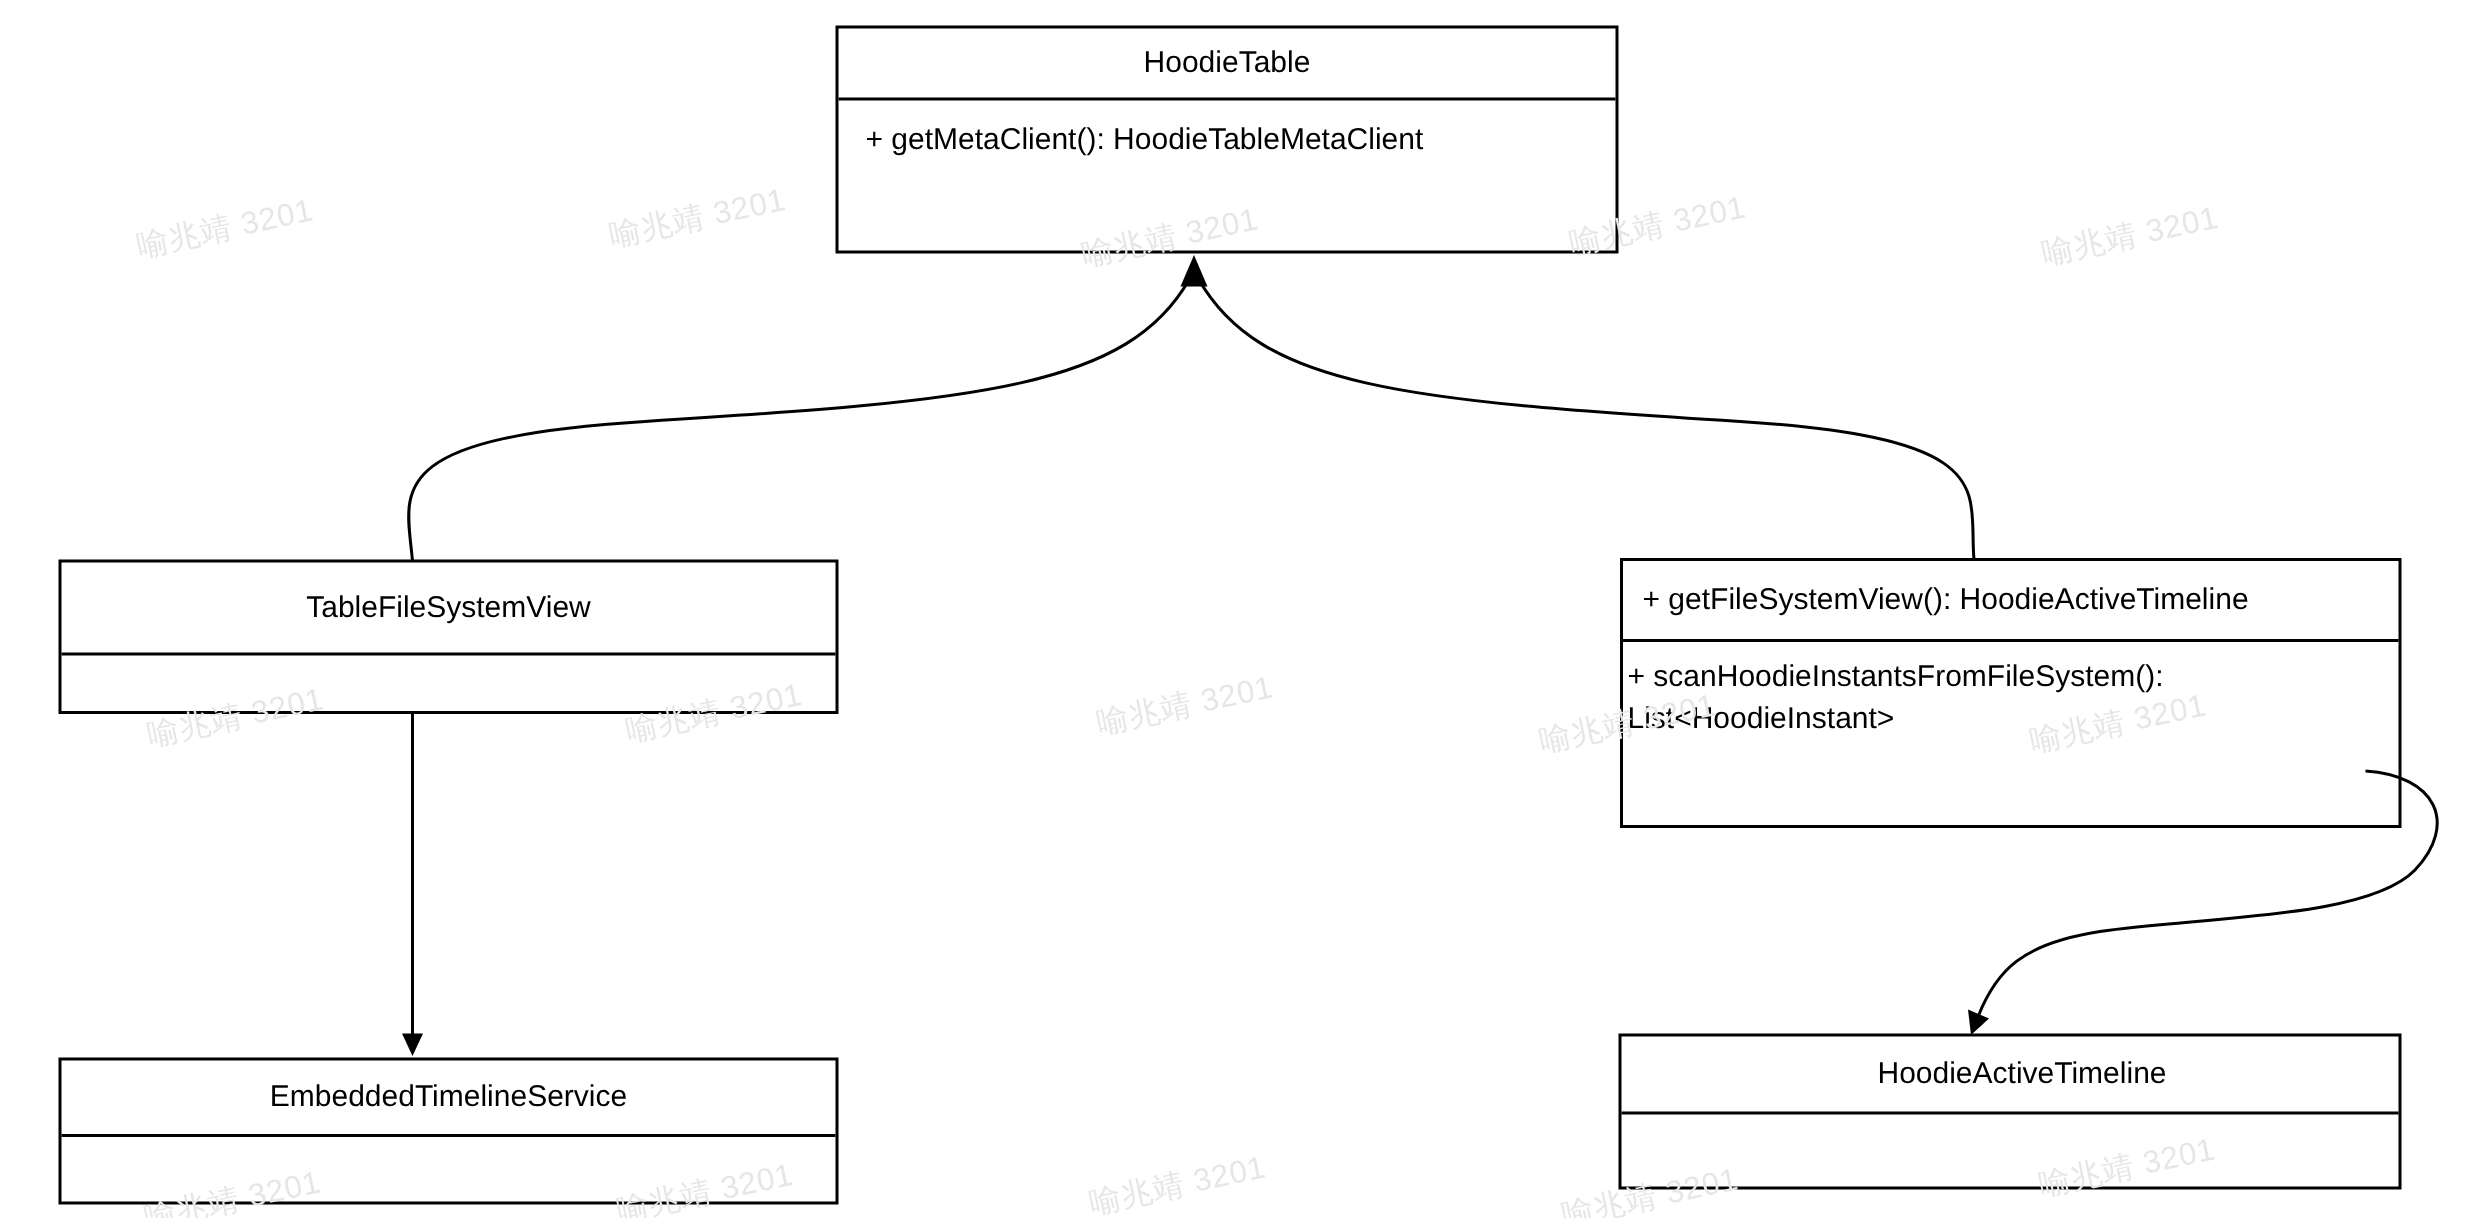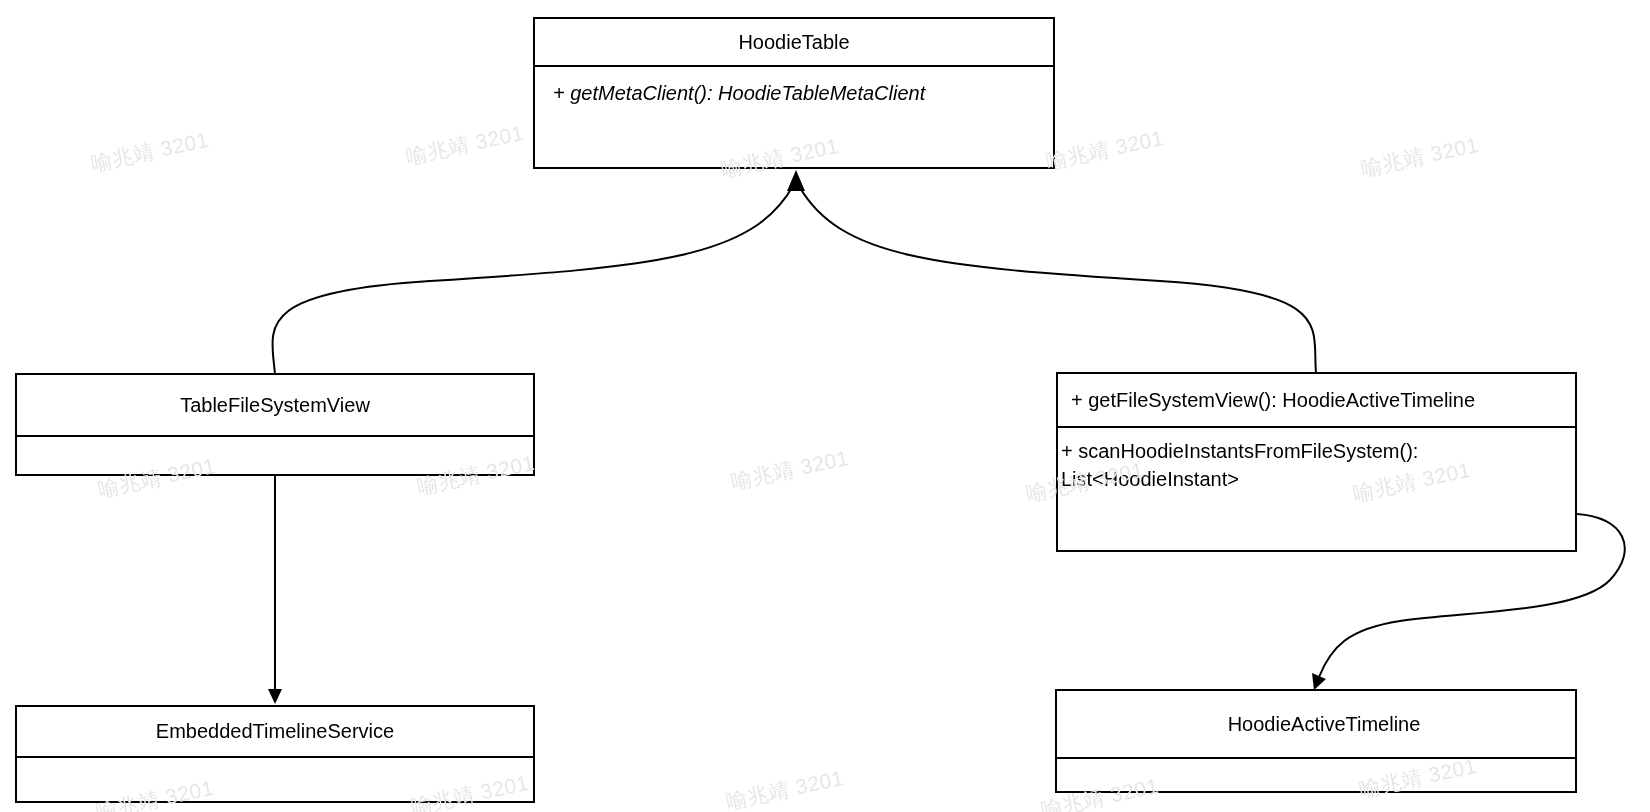--- a/index.html
+++ b/index.html
@@ -11,20 +11,21 @@
     overflow:hidden;
   }
   
   .uml-class{
     position:absolute;
     background:#ffffff;
     border:2px solid #000000;
     box-sizing:border-box;
     color:#000000;
     z-index:1;
+    margin-left:24px;
   }
   .uml-title{
     display:flex;align-items:center;justify-content:center;
     font-size:20px;
     border-bottom:2px solid #000000;
     box-sizing:border-box;
     white-space:nowrap;
   }
   .uml-body{box-sizing:border-box;}
   .uml-method{
@@ -60,21 +61,21 @@
   }
 </style>
 </head>
 <body>
 
 <div class="canvas">
 
   <div class="uml-class" style="left:533px;top:17px;width:522px;height:152px;">
     <div class="uml-title" style="height:48px;">HoodieTable</div>
     <div class="uml-body">
-      <div class="uml-method" style="height:52px;font-style:italic;">+ getMetaClient(): HoodieTableMetaClient</div>
+      <div class="uml-method" style="height:52px;">+ getMetaClient(): HoodieTableMetaClient</div>
     </div>
   </div>
 
   <div class="uml-class" style="left:15px;top:373px;width:520px;height:103px;">
     <div class="uml-title" style="height:62px;">TableFileSystemView</div>
     <div class="uml-body"></div>
   </div>
 
   <div class="uml-class" style="left:1056px;top:372px;width:521px;height:180px;">
     <div class="uml-body">
@@ -82,21 +83,21 @@
       <div class="uml-method wrap" style="height:55px;padding-left:3px;">+ scanHoodieInstantsFromFileSystem(): List&lt;HoodieInstant&gt;</div>
     </div>
   </div>
 
   <div class="uml-class" style="left:15px;top:705px;width:520px;height:98px;text-align:center;">
     <div class="uml-title" style="height:51px;">EmbeddedTimelineService</div>
     <div class="uml-body"></div>
   </div>
 
   <div class="uml-class" style="left:1055px;top:689px;width:522px;height:104px;">
-    <div class="uml-title" style="height:68px;padding-left:16px;">HoodieActiveTimeline</div>
+    <div class="uml-title" style="height:52px;padding-left:16px;">HoodieActiveTimeline</div>
     <div class="uml-body"></div>
   </div>
 
   <svg class="edges" width="1650" height="812" viewBox="0 0 1650 812">
 
     <path d="M 275,374 C 271,328 252,292 430,281 C 655,267 752,258 793,186"></path>
 
     <path d="M 1316,373 C 1312,328 1336,292 1160,281 C 935,267 840,258 799,186"></path>
     <polygon points="796,170 787,191 805,191"></polygon>
 

